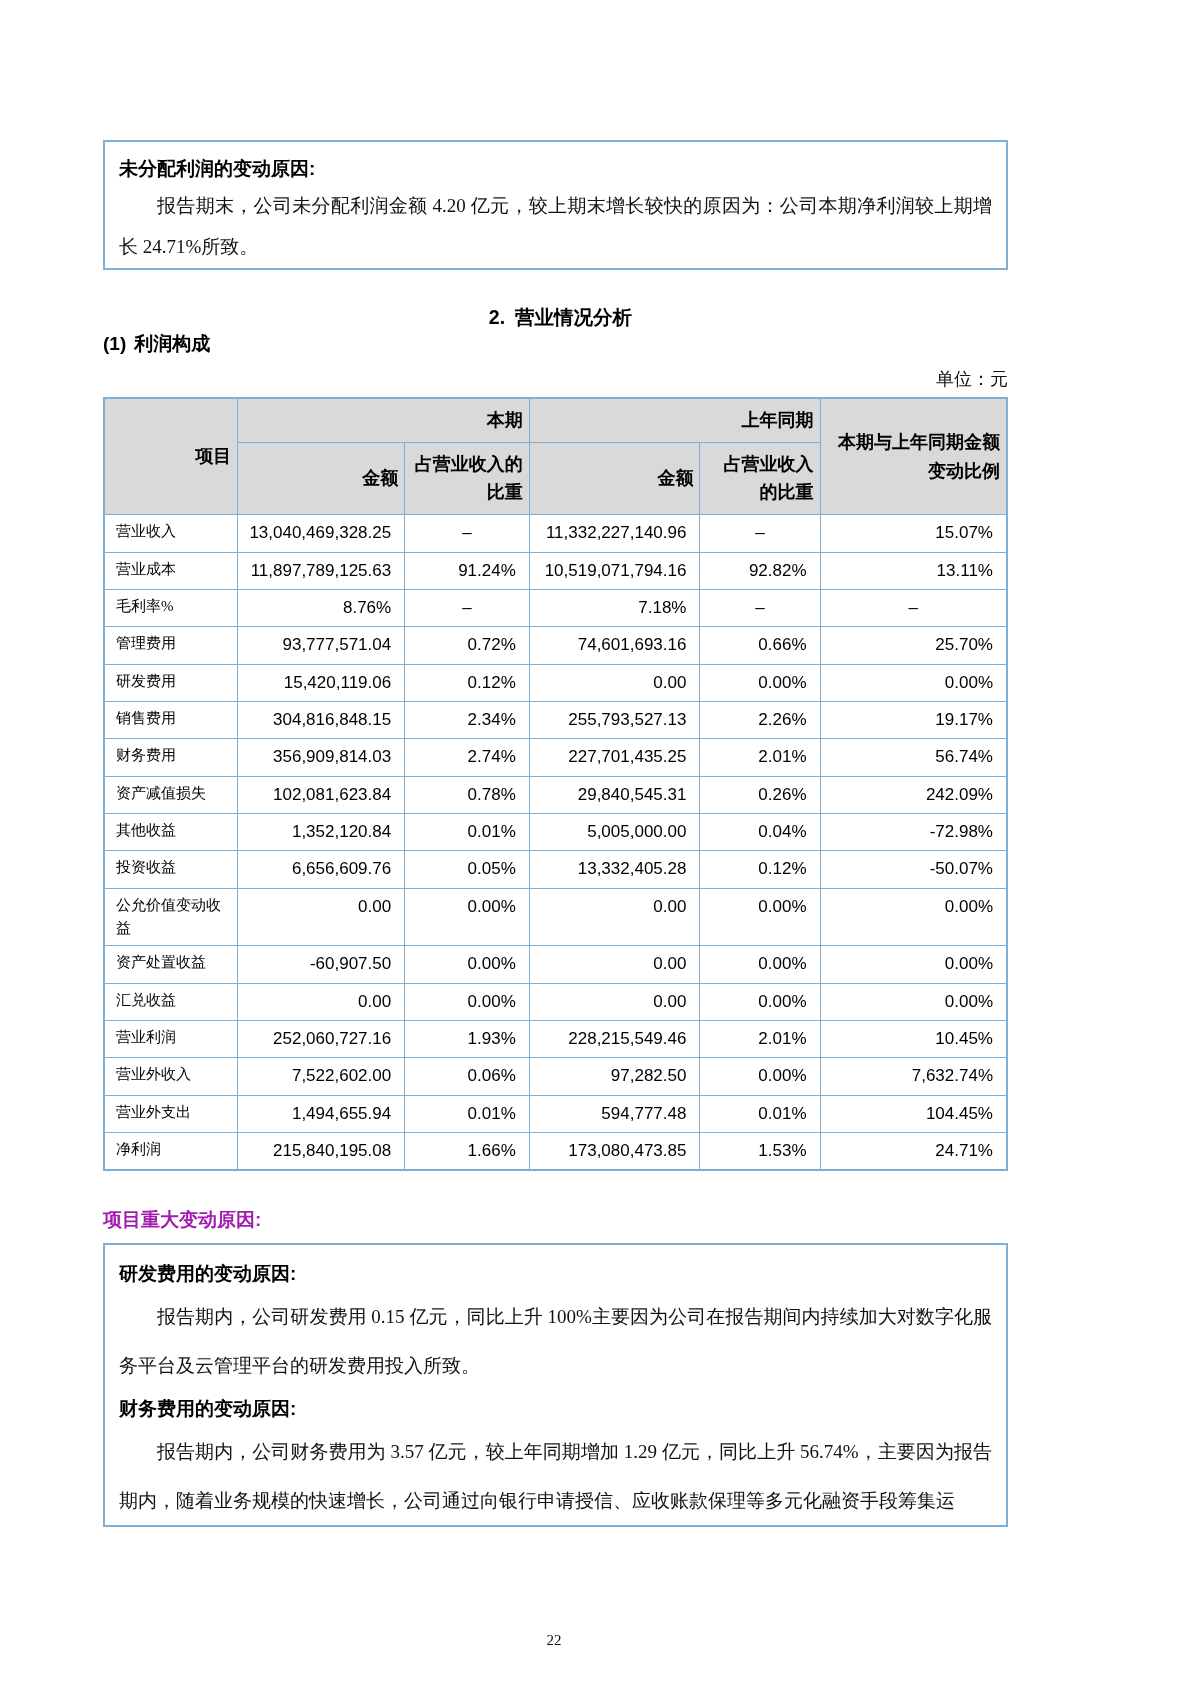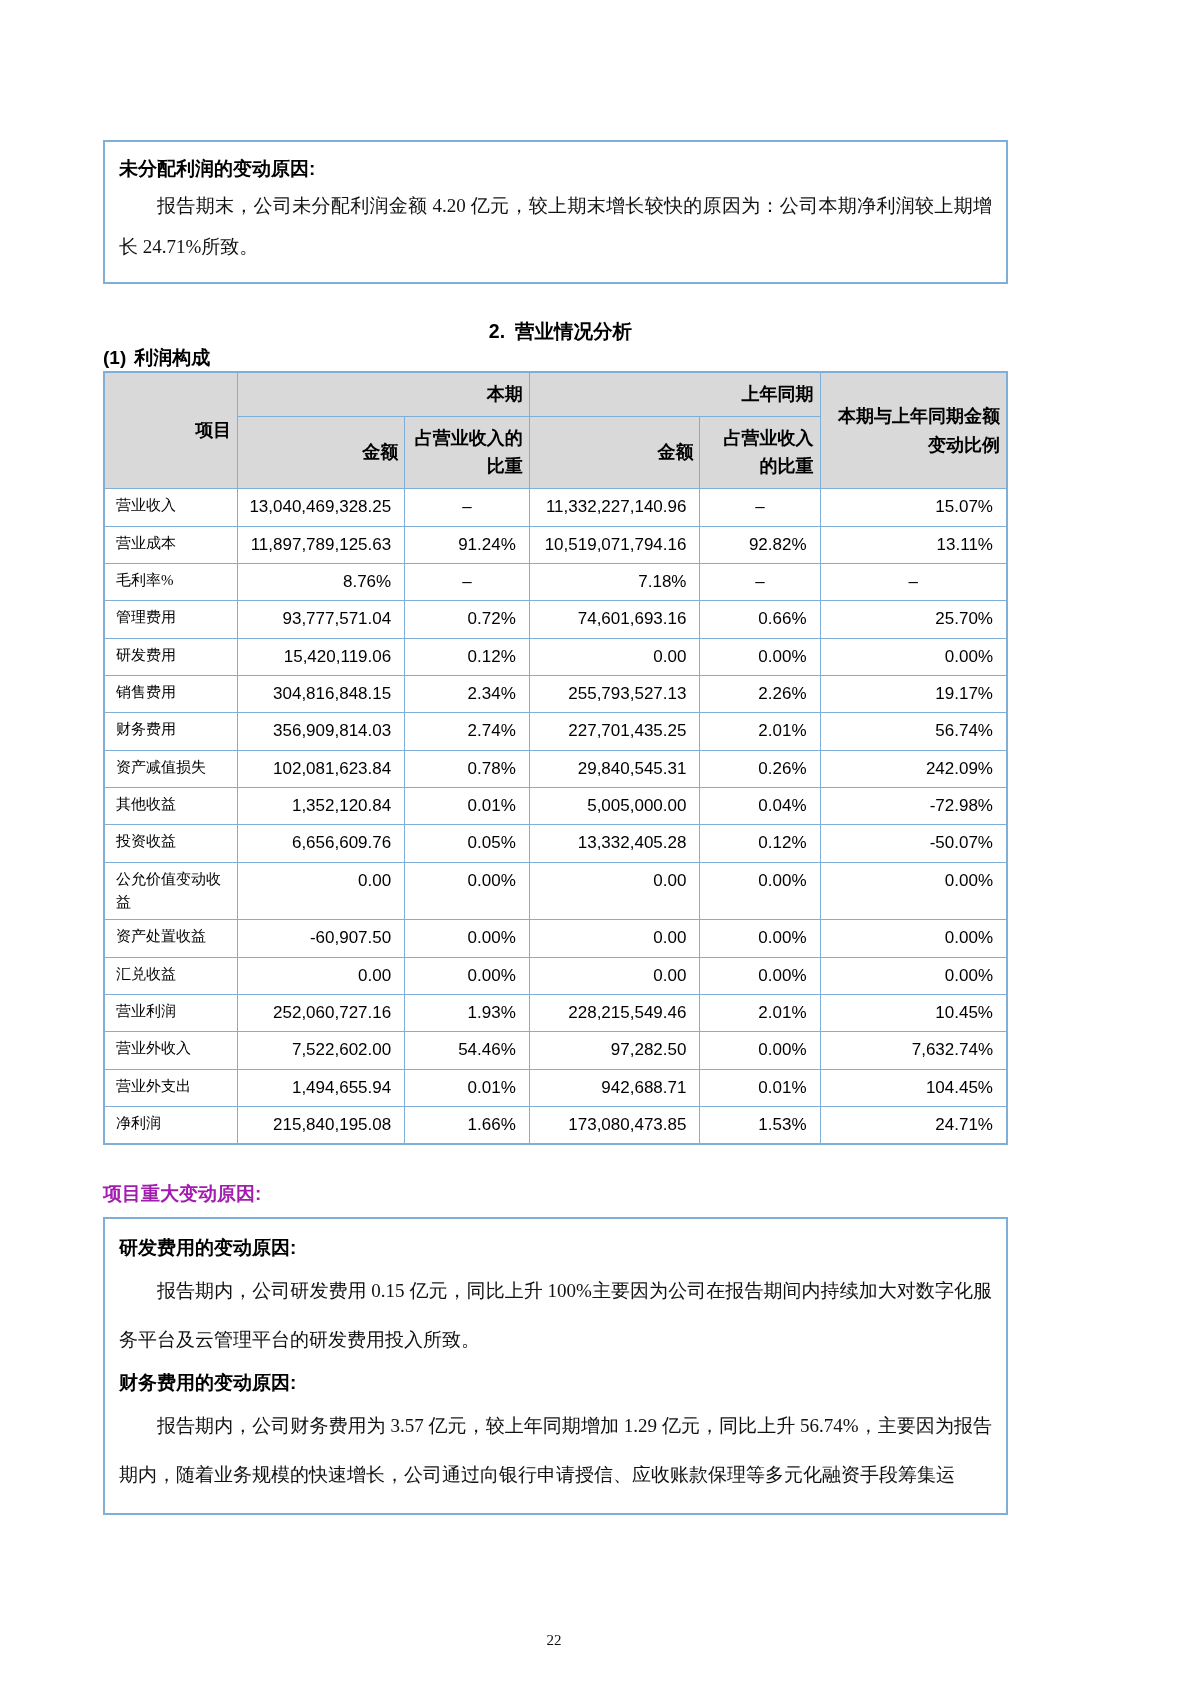--- a/index.html
+++ b/index.html
@@ -12,21 +12,21 @@
   }
   .content {
     position: absolute;
     left: 103px; top: 0;
     width: 905px;
   }
 
   
   .callout-box {
     border: 2px solid #7fafd6;
-    padding: 10px 14px 14px 14px;
+    padding: 10px 14px 0 14px;
     background: #ffffff;
   }
   .box-heading {
     font-family: "Liberation Sans", "DejaVu Sans", sans-serif;
     font-weight: bold;
     font-size: 19px;
     line-height: 1.8;
     color: #000;
   }
   .box-para {
@@ -139,20 +139,21 @@
   </div>
 
   <div class="section-heading">
     <span class="sec-num">2.</span><span>营业情况分析</span>
   </div>
 
   <div class="sub-heading">
     <span class="sec-num">(1)</span><span>利润构成</span>
   </div>
 
+  <div class="unit-label">单位：元</div>
 
   <table class="fin-table">
     <colgroup>
       <col style="width:14.8%">
       <col style="width:18.5%">
       <col style="width:13.8%">
       <col style="width:18.9%">
       <col style="width:13.3%">
       <col style="width:20.7%">
     </colgroup>
@@ -279,30 +280,30 @@
           <td class="item-cell">营业利润</td>
           <td class="num">252,060,727.16</td>
           <td class="num">1.93%</td>
           <td class="num">228,215,549.46</td>
           <td class="num">2.01%</td>
           <td class="num">10.45%</td>
         </tr>
         <tr>
           <td class="item-cell">营业外收入</td>
           <td class="num">7,522,602.00</td>
-          <td class="num">54.46%</td>
+          <td class="num">0.06%</td>
           <td class="num">97,282.50</td>
           <td class="num">0.00%</td>
           <td class="num">7,632.74%</td>
         </tr>
         <tr>
           <td class="item-cell">营业外支出</td>
           <td class="num">1,494,655.94</td>
           <td class="num">0.01%</td>
-          <td class="num">942,688.71</td>
+          <td class="num">594,777.48</td>
           <td class="num">0.01%</td>
           <td class="num">104.45%</td>
         </tr>
         <tr>
           <td class="item-cell">净利润</td>
           <td class="num">215,840,195.08</td>
           <td class="num">1.66%</td>
           <td class="num">173,080,473.85</td>
           <td class="num">1.53%</td>
           <td class="num">24.71%</td>

